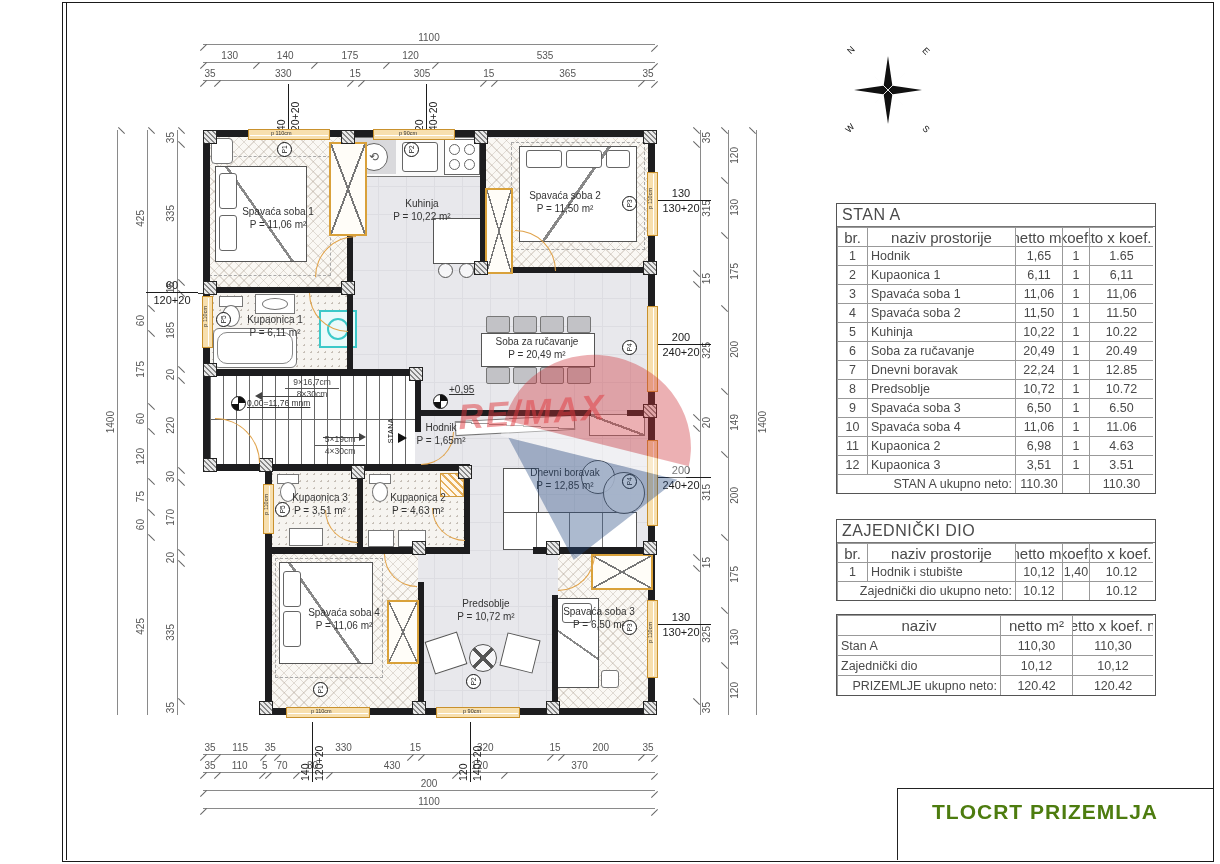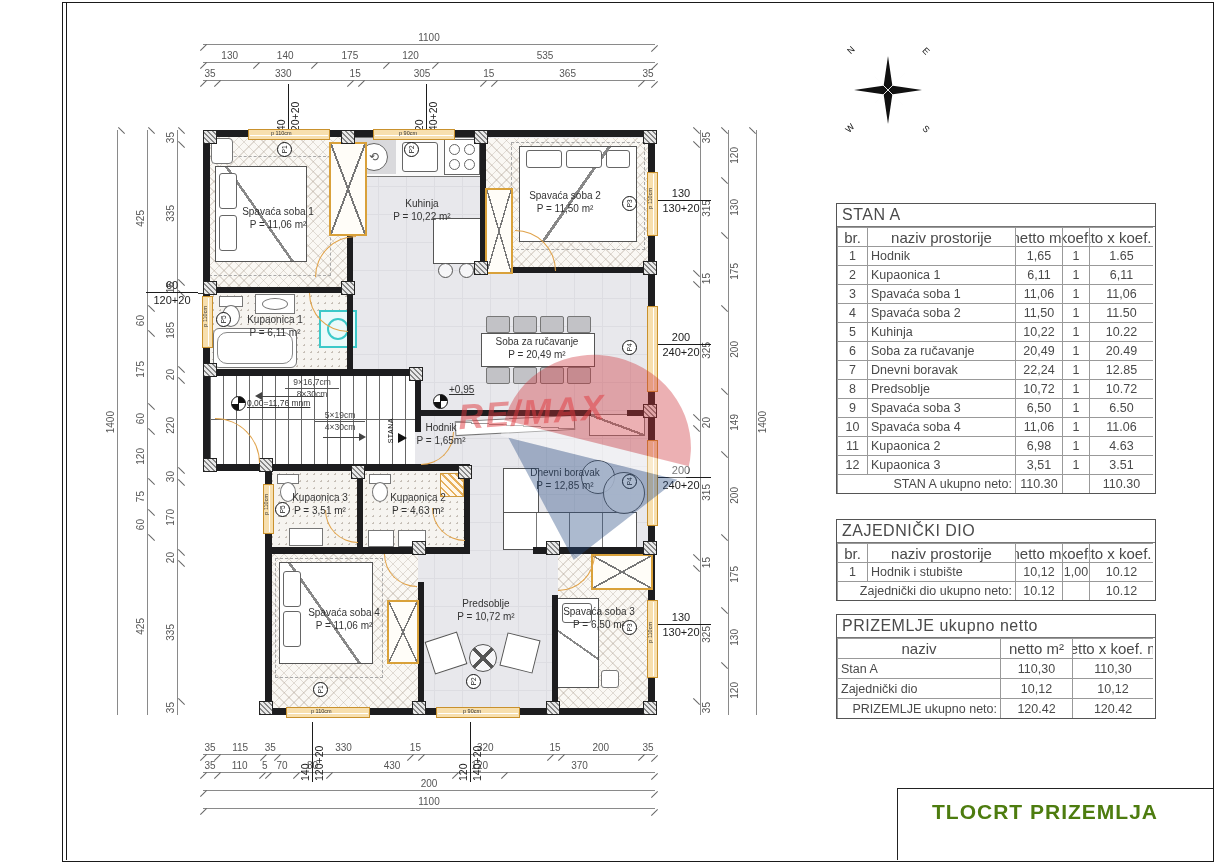--- a/index.html
+++ b/index.html
@@ -545,21 +545,21 @@
   <div class="ward" style="left:388px;top:424px;width:58px;height:32px"></div>
   <div class="fur" style="left:352px;top:468px;width:42px;height:88px;background-image:linear-gradient(35deg,transparent 48%,#888 48% 50%,transparent 50%)">
     <div class="pill" style="left:6px;top:4px;width:28px;height:18px"></div>
   </div>
   <div class="fur2" style="left:398px;top:540px;width:16px;height:16px;border-radius:3px"></div>
 
   <div class="sfrac" style="left:82px;top:247px;width:54px">
     <span class="t">9×16,7cm</span>
     <span>8×30cm</span>
   </div>
-  <div class="sfrac" style="left:112px;top:280px;width:50px">
+  <div class="sfrac" style="left:112px;top:304px;width:50px">
     <span class="t">5×19cm</span>
     <span>4×30cm</span>
   </div>
   <div class="aline" style="left:58px;top:266px;width:62px"></div>
   <div class="ahead left" style="left:52px;top:262px"></div>
   <div class="aline" style="left:120px;top:307px;width:38px"></div>
   <div class="ahead right" style="left:156px;top:303px"></div>
   <div class="lvl" style="left:28px;top:266px"></div>
   <div class="lvltxt u" style="left:44px;top:268px">0,00=11,76 mnm</div>
   <div class="lvl" style="left:230px;top:264px"></div>
@@ -744,32 +744,31 @@
   <div class="grid" style="grid-template-columns:30px 148px 47px 27px 64px">
     <div class="c hd">br.</div>
     <div class="c hd">naziv prostorije</div>
     <div class="c hd">netto m²</div>
     <div class="c hd">koef.</div>
     <div class="c hd">netto x koef. m²</div>
 
     <div class="c">1</div>
     <div class="c l">Hodnik i stubište</div>
     <div class="c">10,12</div>
-    <div class="c">1,00</div>
+    <div class="c">1,40</div>
     <div class="c">10.12</div>
 
     <div class="c r" style="grid-column:1/3">Zajednički dio ukupno neto:</div>
     <div class="c">10.12</div>
     <div class="c"></div>
     <div class="c">10.12</div>
   </div>
 </div>
 
 <div class="abs tbl" style="left:836px;top:614px;width:318px">
-  <div class="ttl">PRIZEMLJE ukupno netto</div>
   <div class="grid" style="grid-template-columns:163px 72px 81px">
     <div class="c hd h20">naziv</div>
     <div class="c hd h20">netto m²</div>
     <div class="c hd h20">netto x koef. m²</div>
 
     <div class="c l h20">Stan A</div>
     <div class="c h20">110,30</div>
     <div class="c h20">110,30</div>
 
     <div class="c l h20">Zajednički dio</div>

